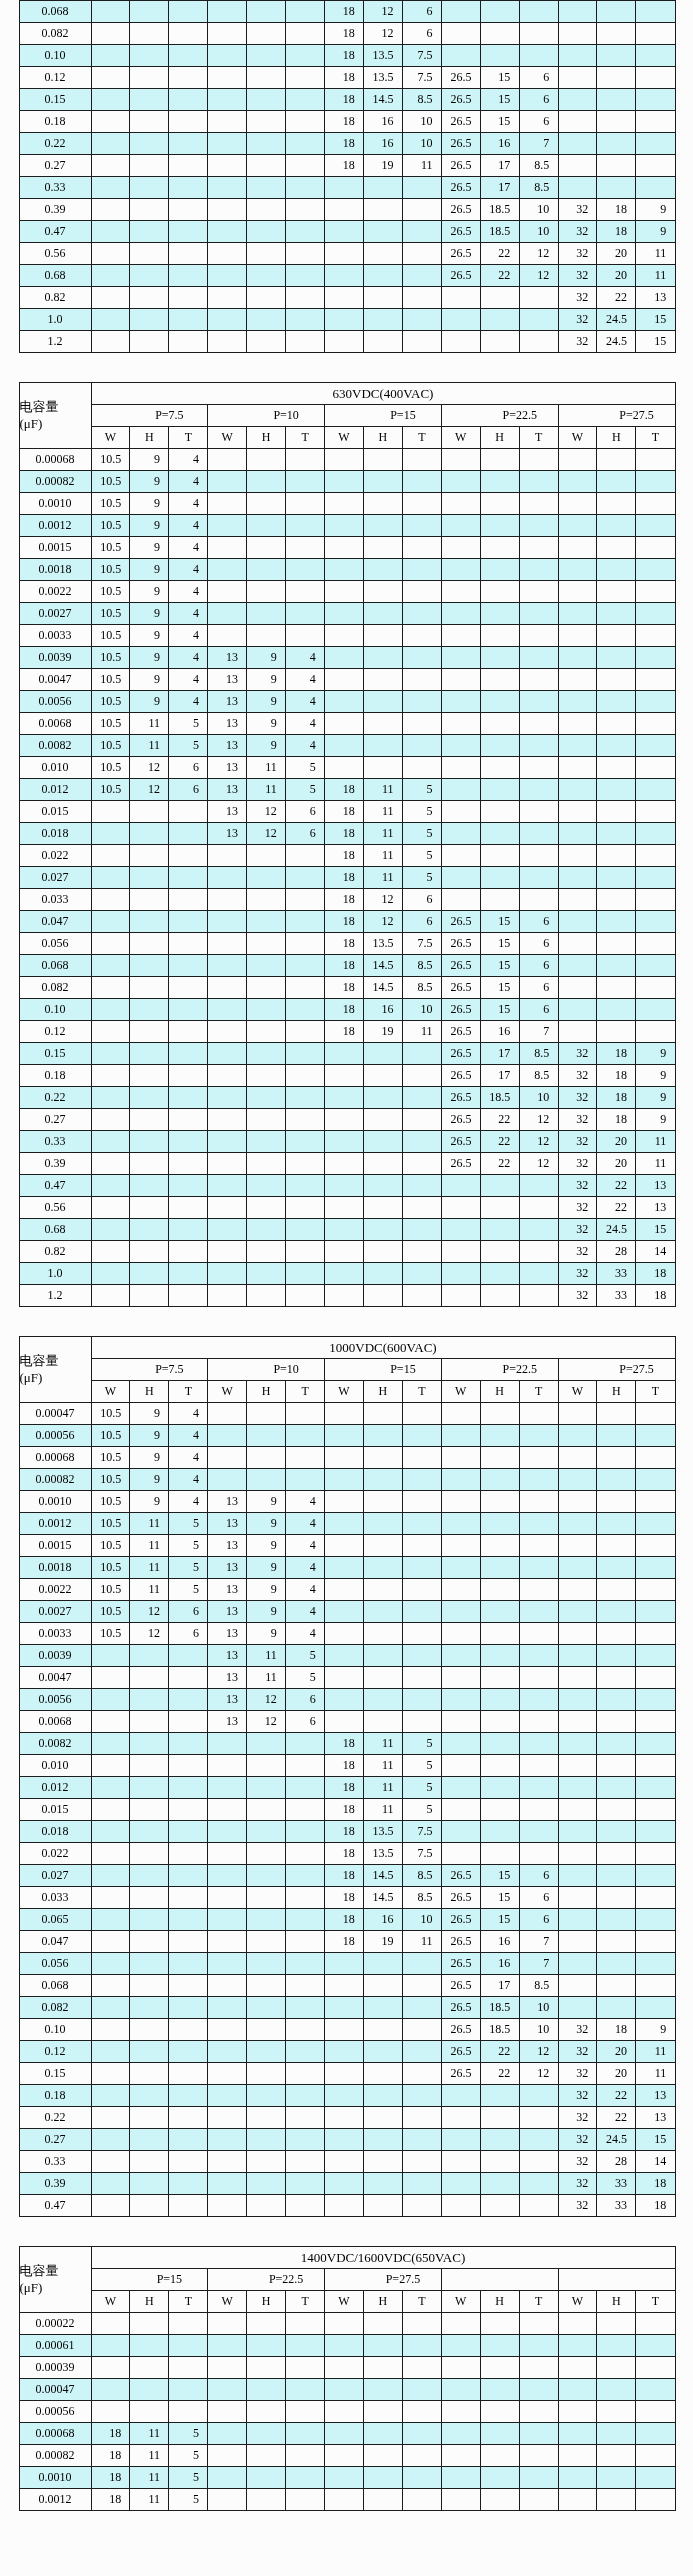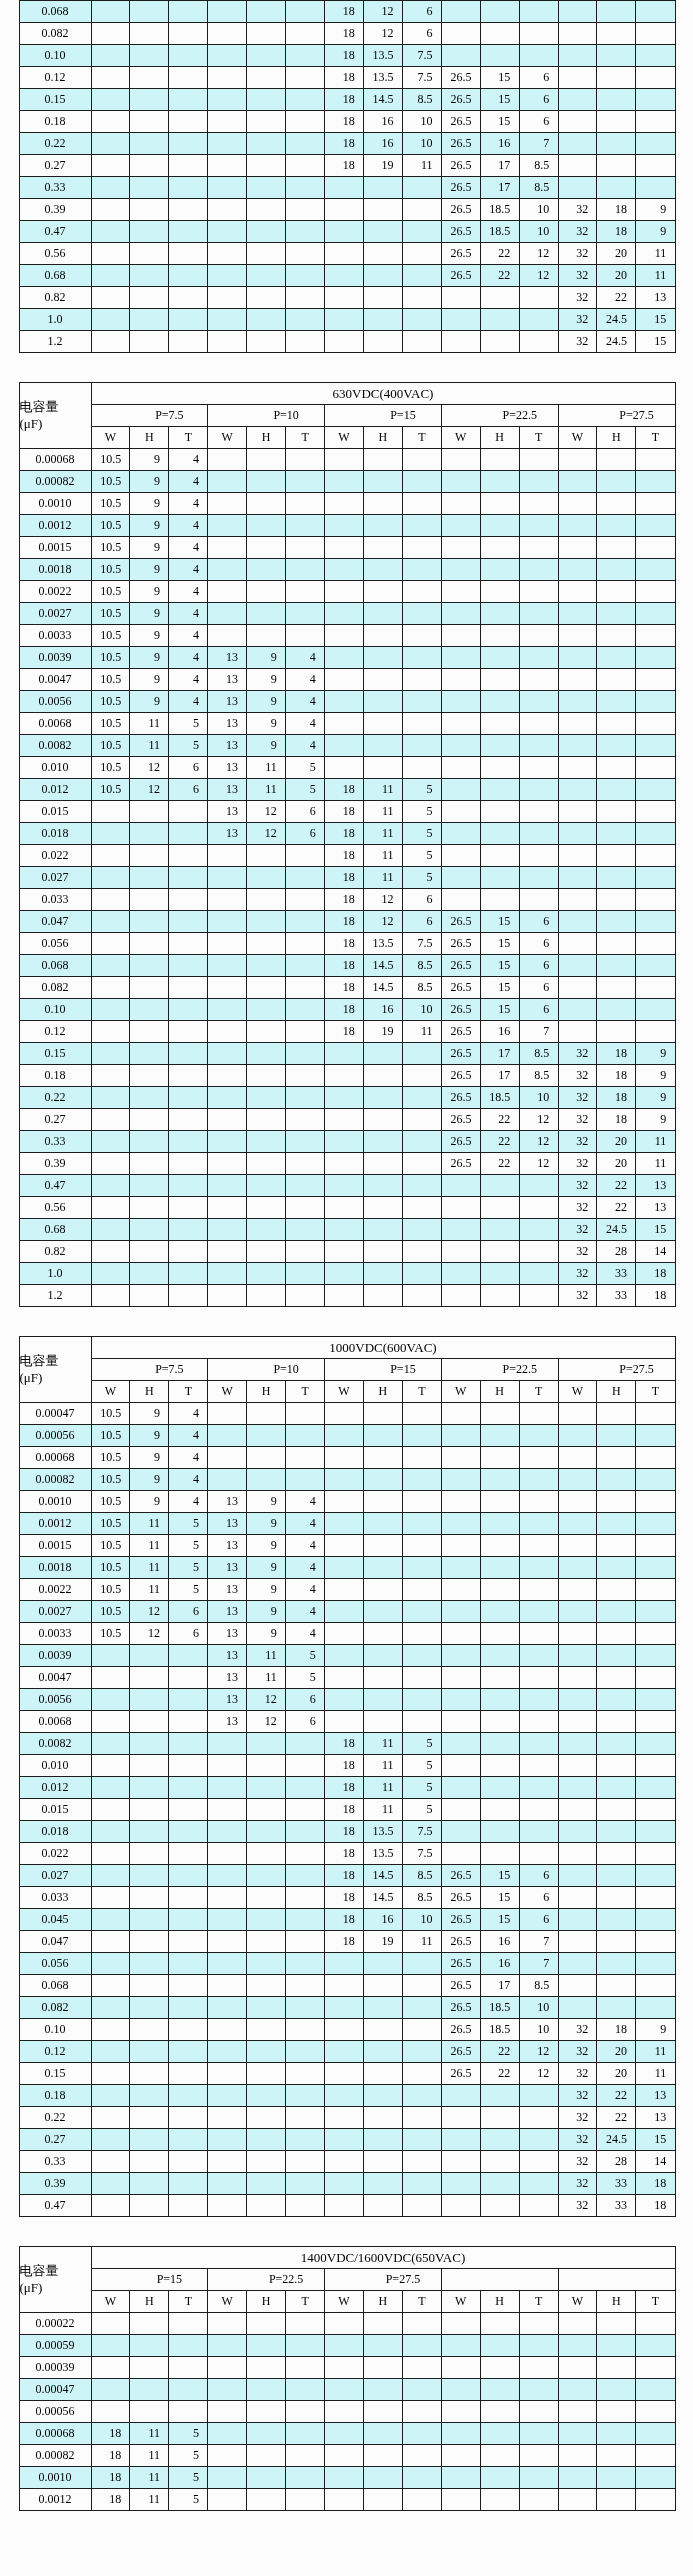--- a/index.html
+++ b/index.html
@@ -1570,21 +1570,21 @@
             <td class="val">14.5</td>
             <td class="val">8.5</td>
             <td class="val g">26.5</td>
             <td class="val">15</td>
             <td class="val">6</td>
             <td class="val g"></td>
             <td class="val"></td>
             <td class="val"></td>
           </tr>
           <tr class="alt">
-            <td class="cap">0.045</td>
+            <td class="cap">0.065</td>
             <td class="val g"></td>
             <td class="val"></td>
             <td class="val"></td>
             <td class="val g"></td>
             <td class="val"></td>
             <td class="val"></td>
             <td class="val g">18</td>
             <td class="val">16</td>
             <td class="val">10</td>
             <td class="val g">26.5</td>
@@ -1898,21 +1898,21 @@
             <td class="val"></td>
             <td class="val"></td>
             <td class="val g"></td>
             <td class="val"></td>
             <td class="val"></td>
             <td class="val g"></td>
             <td class="val"></td>
             <td class="val"></td>
           </tr>
           <tr class="alt">
-            <td class="cap">0.00059</td>
+            <td class="cap">0.00061</td>
             <td class="val g"></td>
             <td class="val"></td>
             <td class="val"></td>
             <td class="val g"></td>
             <td class="val"></td>
             <td class="val"></td>
             <td class="val g"></td>
             <td class="val"></td>
             <td class="val"></td>
             <td class="val g"></td>

